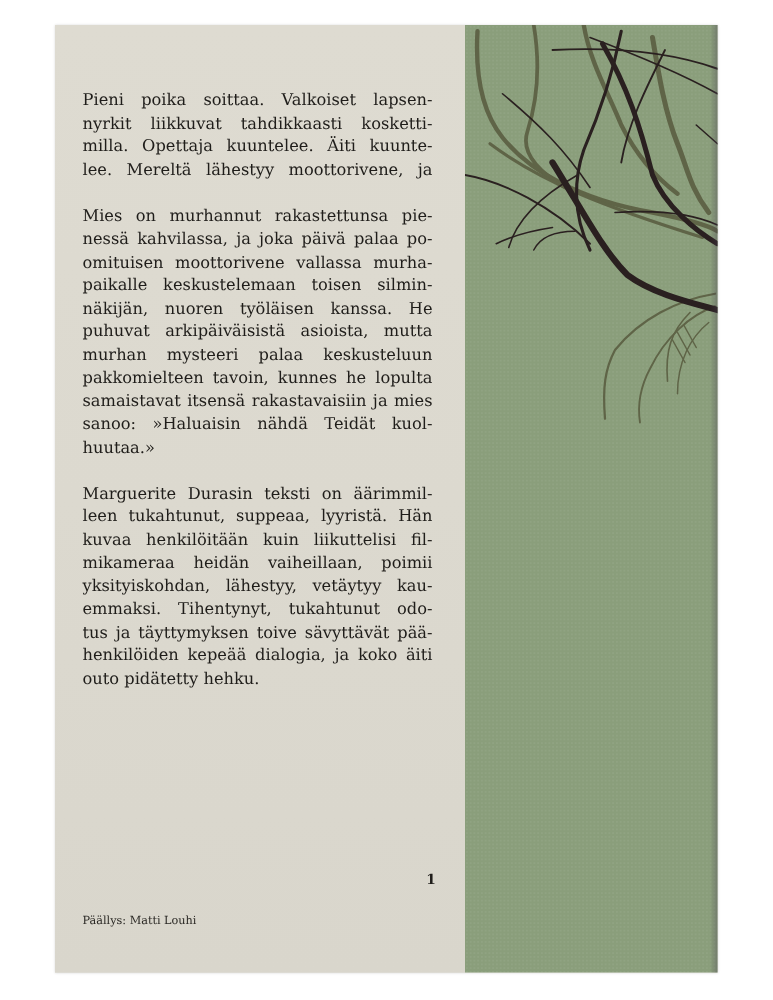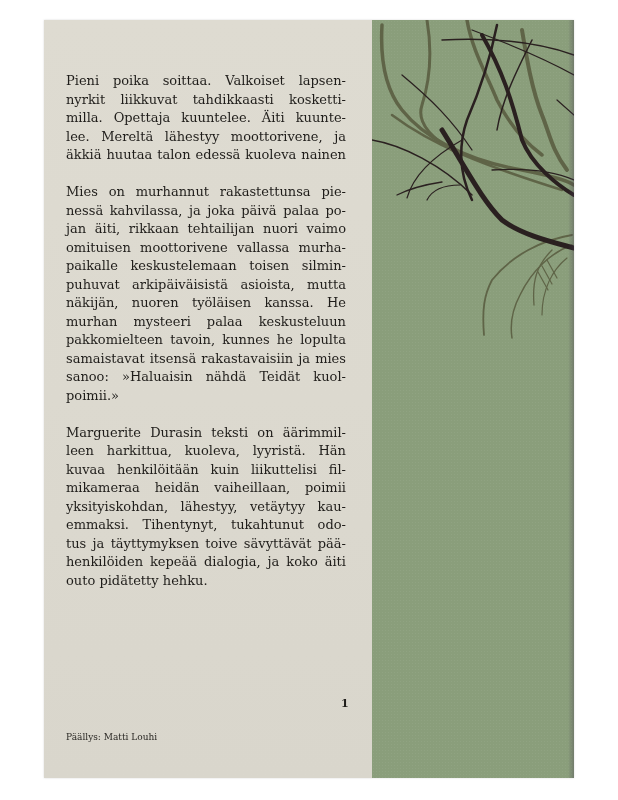--- a/index.html
+++ b/index.html
@@ -44,39 +44,37 @@
 <body>
 
 <div class="book">
   <div class="cream">
     <div class="text-block">
       <p class="para">
         <span class="line">Pieni poika soittaa. Valkoiset lapsen-</span>
         <span class="line">nyrkit liikkuvat tahdikkaasti kosketti-</span>
         <span class="line">milla. Opettaja kuuntelee. Äiti kuunte-</span>
         <span class="line">lee. Mereltä lähestyy moottorivene, ja</span>
-        <span class="line">äkkiä huutaa talon edessä kuoleva nainen</span>
       </p>
       <p class="para">
         <span class="line">Mies on murhannut rakastettunsa pie-</span>
         <span class="line">nessä kahvilassa, ja joka päivä palaa po-</span>
-        <span class="line">jan äiti, rikkaan tehtailijan nuori vaimo</span>
         <span class="line">omituisen moottorivene vallassa murha-</span>
         <span class="line">paikalle keskustelemaan toisen silmin-</span>
+        <span class="line">näkijän, nuoren työläisen kanssa. He</span>
         <span class="line">puhuvat arkipäiväisistä asioista, mutta</span>
-        <span class="line">näkijän, nuoren työläisen kanssa. He</span>
         <span class="line">murhan mysteeri palaa keskusteluun</span>
         <span class="line">pakkomielteen tavoin, kunnes he lopulta</span>
         <span class="line">samaistavat itsensä rakastavaisiin ja mies</span>
         <span class="line">sanoo: »Haluaisin nähdä Teidät kuol-</span>
-        <span class="line last">poimii.»</span>
+        <span class="line last">huutaa.»</span>
       </p>
       <p class="para">
         <span class="line">Marguerite Durasin teksti on äärimmil-</span>
-        <span class="line">leen harkittua, kuoleva, lyyristä. Hän</span>
+        <span class="line">leen tukahtunut, suppeaa, lyyristä. Hän</span>
         <span class="line">kuvaa henkilöitään kuin liikuttelisi fil-</span>
         <span class="line">mikameraa heidän vaiheillaan, poimii</span>
         <span class="line">yksityiskohdan, lähestyy, vetäytyy kau-</span>
         <span class="line">emmaksi. Tihentynyt, tukahtunut odo-</span>
         <span class="line">tus ja täyttymyksen toive sävyttävät pää-</span>
         <span class="line">henkilöiden kepeää dialogia, ja koko äiti</span>
         <span class="line last">outo pidätetty hehku.</span>
       </p>
     </div>
     <div class="footer-credit">Päällys: Matti Louhi</div>

